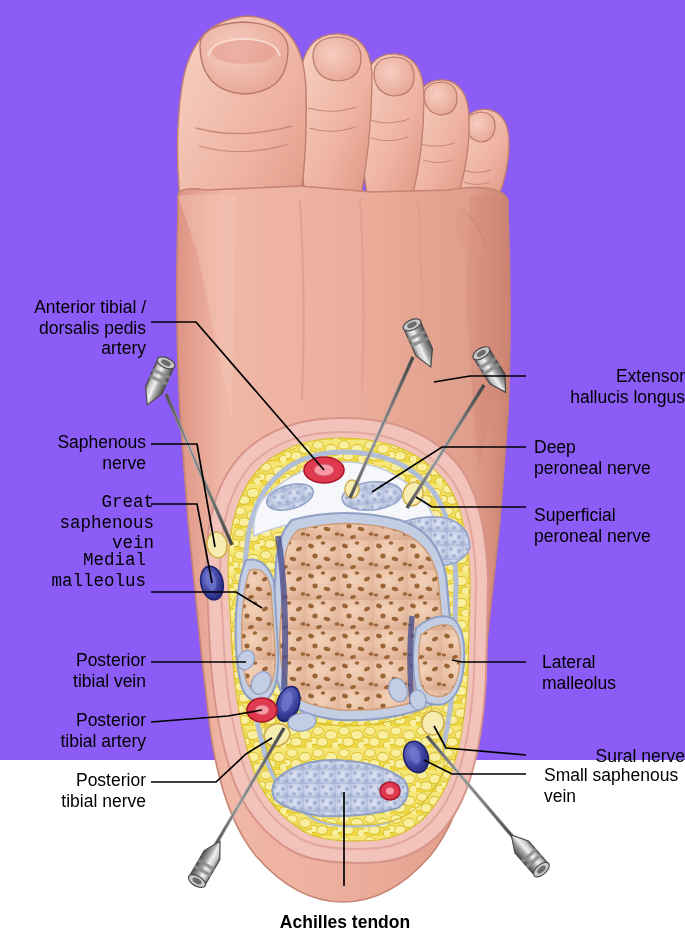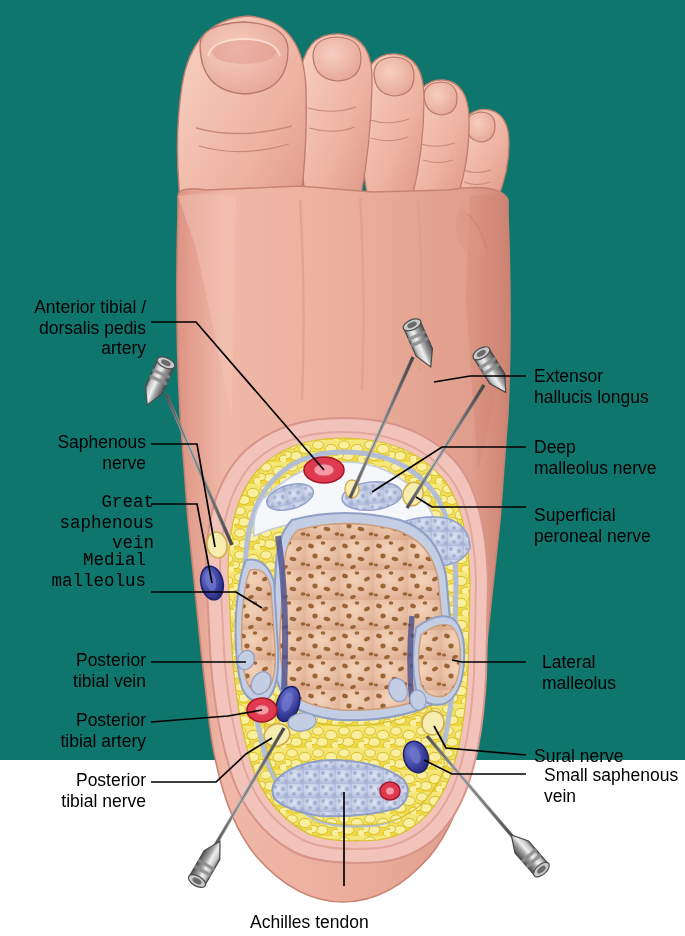--- a/index.html
+++ b/index.html
@@ -1,22 +1,22 @@
 <!DOCTYPE html>
 <html><head>
 <meta charset="utf-8">
 <style>
   html,body{margin:0;padding:0;background:#ffffff;}
   body{width:685px;height:936px;font-family:"Liberation Sans",sans-serif;overflow:hidden;}
-  #stage{position:relative;width:685px;height:760px;background:#0f766e;}
+  #stage{position:relative;width:685px;height:760px;background:#8b5cf6;}
   #art{position:absolute;left:0;top:0;width:685px;height:936px;}
   .lbl{position:absolute;font-family:"Liberation Sans",sans-serif;font-size:17.5px;line-height:20.5px;color:#000;white-space:pre-line;}
   .lbl.r{text-align:right;}
   .lbl.l{text-align:left;}
-  .lbl.c{text-align:left;}
+  .lbl.c{text-align:center;font-weight:bold;}
 </style>
 </head>
 <body>
 
 <div id="stage">
 
 <svg id="art" viewBox="0 0 685 936" xmlns="http://www.w3.org/2000/svg">
   <defs>
     <radialGradient id="gSkin" cx="45%" cy="35%" r="72%">
       <stop offset="0%" stop-color="#f6cdbe"></stop>
@@ -360,27 +360,27 @@
 vein</div>
 <div class="lbl r" style="left:0px;  top:550px; width:146px;font-family:Liberation Mono, monospace;">Medial
 malleolus</div>
 <div class="lbl r" style="left:0px;  top:650px; width:146px;">Posterior
 tibial vein</div>
 <div class="lbl r" style="left:0px;  top:710px; width:146px;">Posterior
 tibial artery</div>
 <div class="lbl r" style="left:0px;  top:770px; width:146px;">Posterior
 tibial nerve</div>
 
-<div class="lbl l" style="left:534px;top:366px; width:151px;">Extensor
+<div class="lbl l" style="left:534px;top:366px; width:151px;text-align:right;">Extensor
 hallucis longus</div>
 <div class="lbl l" style="left:534px;top:437px; width:151px;">Deep
-malleolus nerve</div>
+peroneal nerve</div>
 <div class="lbl l" style="left:534px;top:497px; width:151px;margin-top:8px;">Superficial
 peroneal nerve</div>
 <div class="lbl l" style="left:534px;top:652px; width:151px;margin-left:8px;">Lateral
 malleolus</div>
-<div class="lbl l" style="left:534px;top:746px; width:151px;">Sural nerve</div>
+<div class="lbl l" style="left:534px;top:746px; width:151px;text-align:right;">Sural nerve</div>
 <div class="lbl l" style="left:544px;top:765px; width:151px;">Small saphenous
 vein</div>
 
 <div class="lbl c" style="left:250px;top:912px; width:190px;">Achilles tendon</div>
 
 </div>
 
 </body></html>

